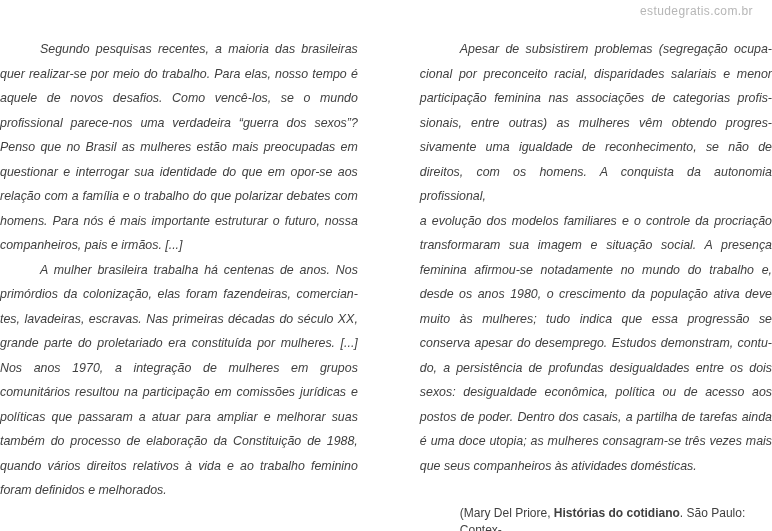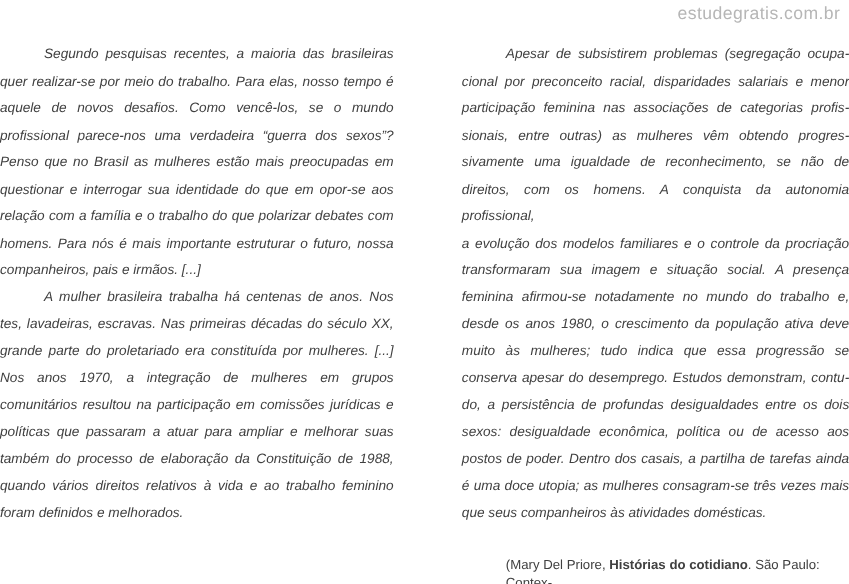--- a/index.html
+++ b/index.html
@@ -9,22 +9,22 @@
     width: 772px;
     height: 531px;
     background: var(--bg, #ffffff);
     overflow: hidden;
     font-family: "Liberation Sans", "DejaVu Sans", sans-serif;
     color: var(--text, #404040);
   }
   .watermark {
     position: absolute;
     top: 4px;
-    right: 8px;
-    font-size: 16px;
+    right: 19px;
+    font-size: 12px;
     font-style: normal;
     letter-spacing: 0.4px;
     color: var(--watermark, #b6b6b6);
   }
   .columns {
     display: flex;
     padding-top: 37px;
   }
   .col {
     font-style: italic;
@@ -66,20 +66,21 @@
           <div class="line">aquele de novos desafios. Como vencê-los, se o mundo</div>
           <div class="line">profissional parece-nos uma verdadeira “guerra dos sexos”?</div>
           <div class="line">Penso que no Brasil as mulheres estão mais preocupadas em</div>
           <div class="line">questionar e interrogar sua identidade do que em opor-se aos</div>
           <div class="line">relação com a família e o trabalho do que polarizar debates com</div>
           <div class="line">homens. Para nós é mais importante estruturar o futuro, nossa</div>
           <div class="line last">companheiros, pais e irmãos. [...]</div>
         </div>
         <div class="para">
           <div class="line first">A mulher brasileira trabalha há centenas de anos. Nos</div>
+          <div class="line">primórdios da colonização, elas foram fazendeiras, comercian-</div>
           <div class="line">tes, lavadeiras, escravas. Nas primeiras décadas do século XX,</div>
           <div class="line">grande parte do proletariado era constituída por mulheres. [...]</div>
           <div class="line">Nos anos 1970, a integração de mulheres em grupos</div>
           <div class="line">comunitários resultou na participação em comissões jurídicas e</div>
           <div class="line">políticas que passaram a atuar para ampliar e melhorar suas</div>
           <div class="line">também do processo de elaboração da Constituição de 1988,</div>
           <div class="line">quando vários direitos relativos à vida e ao trabalho feminino</div>
           <div class="line last">foram definidos e melhorados.</div>
         </div>
       </div>

